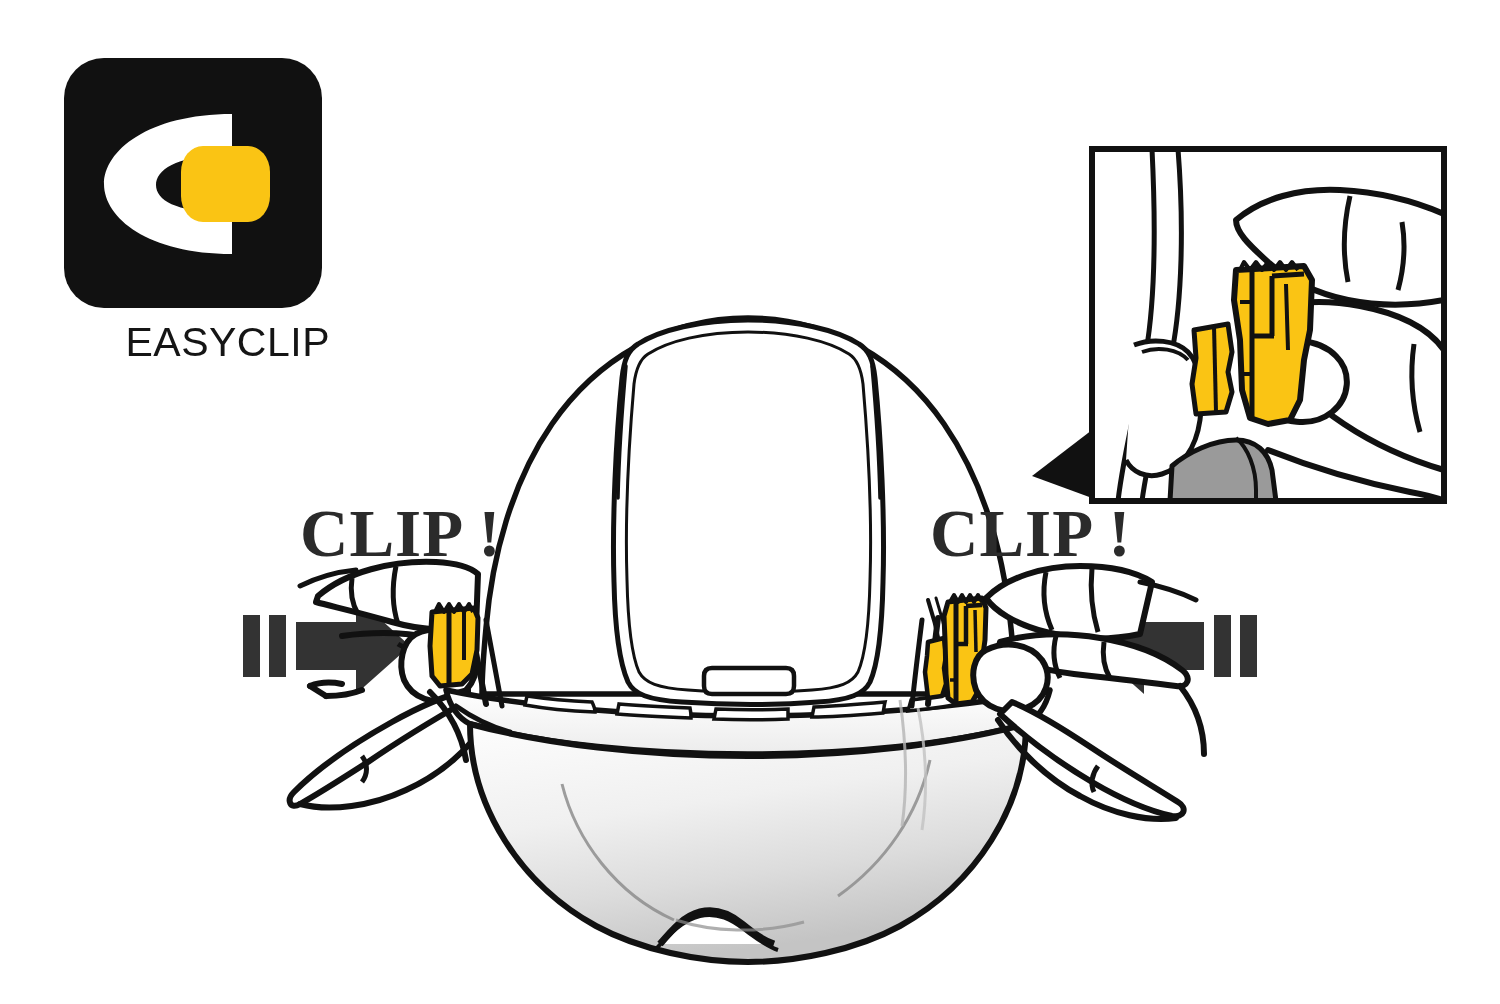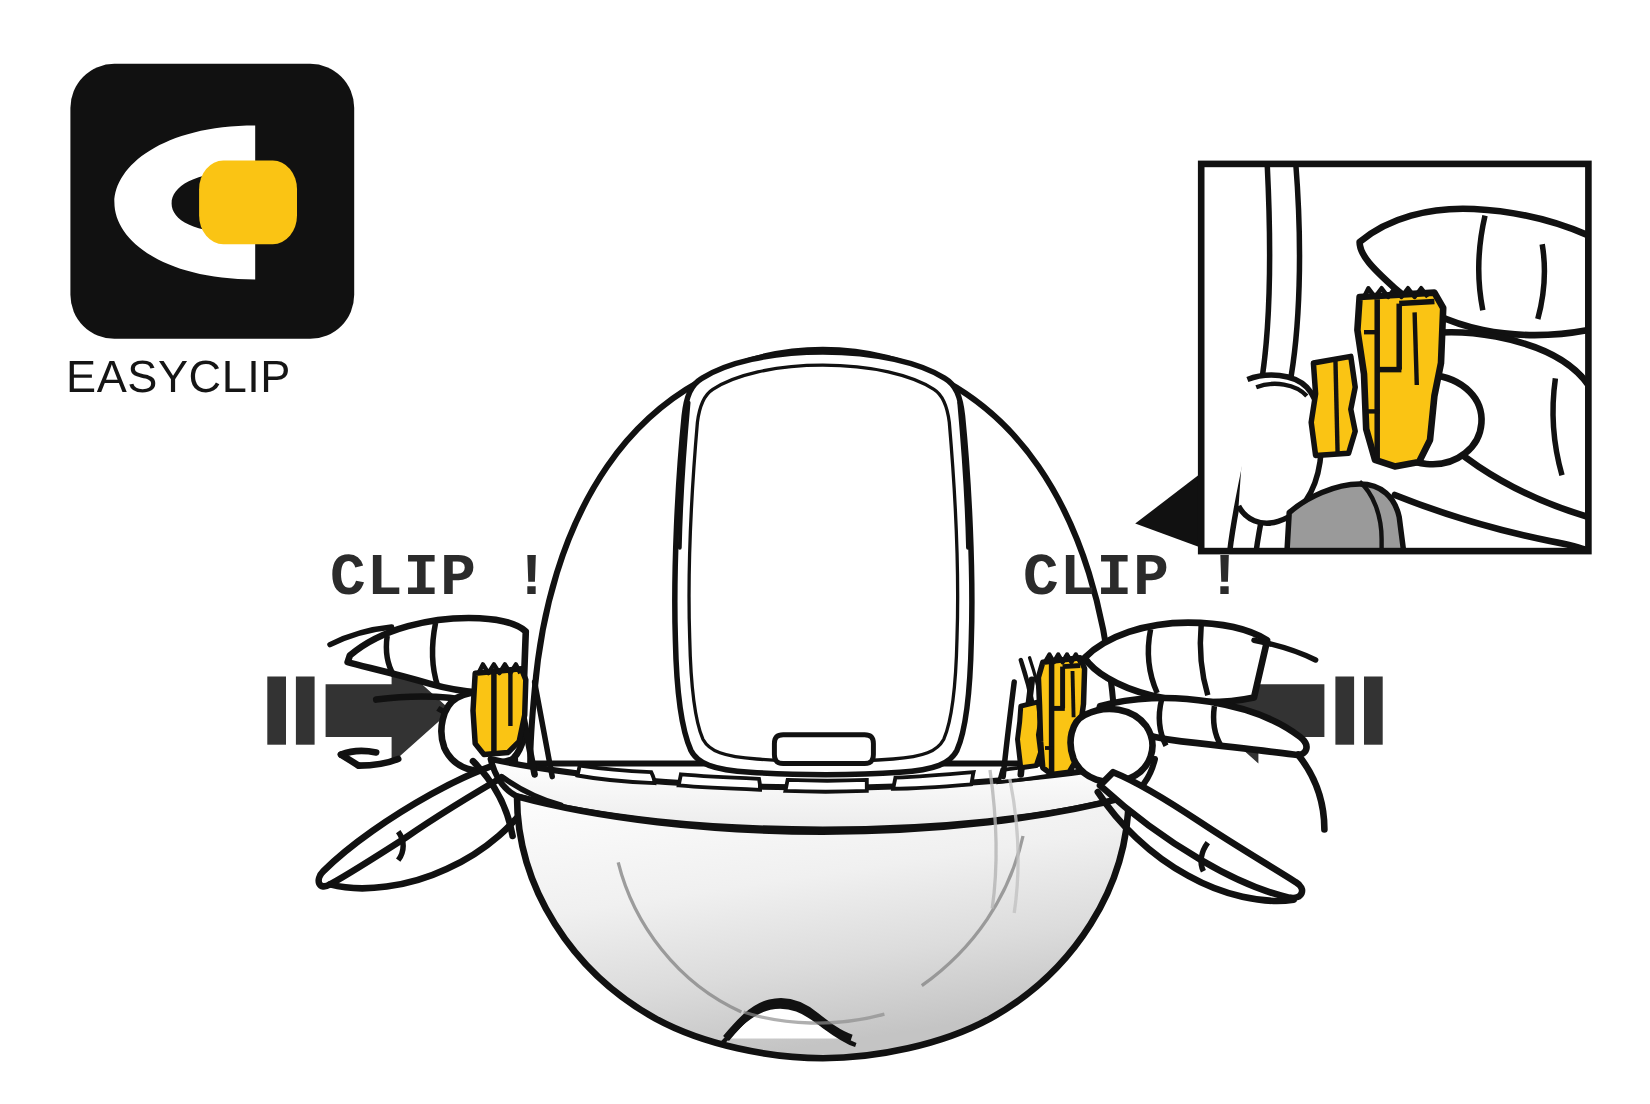--- a/index.html
+++ b/index.html
@@ -24,33 +24,33 @@
   #stage > svg {
     position: absolute;
     top: 0;
     left: 0;
   }
   .brand-label {
     position: absolute;
     left: 60px;
     top: 322px;
     width: 270px;
-    text-align: left;
+    text-align: right;
     font-family: "Liberation Sans", sans-serif;
     font-size: 41px;
     letter-spacing: 0.5px;
     color: #151515;
     line-height: 1;
     white-space: nowrap;
   }
   .clip-word {
     position: absolute;
-    font-family: Liberation Mono, monospace;
+    font-family: Liberation Serif, serif;
     font-weight: bold;
-    font-size: 54px;
+    font-size: 67px;
     color: #2b2b2b;
     letter-spacing: 1px;
     white-space: nowrap;
     line-height: 1;
   }
   .clip-left  { left: 300px; top: 500px; }
   .clip-right { left: 930px; top: 500px; }
 </style>
 </head>
 <body>

